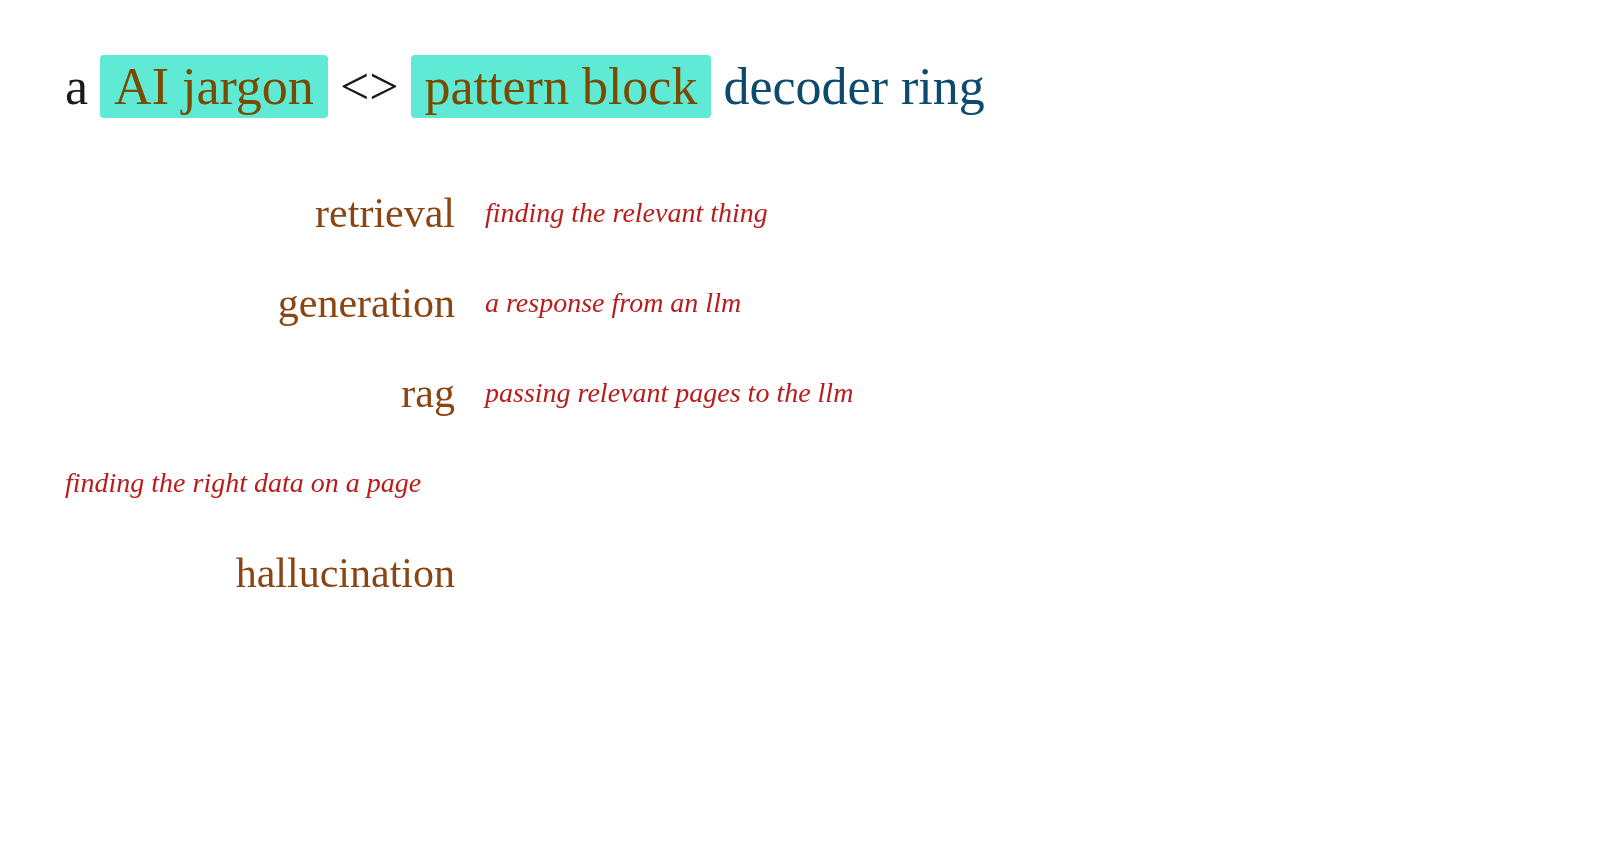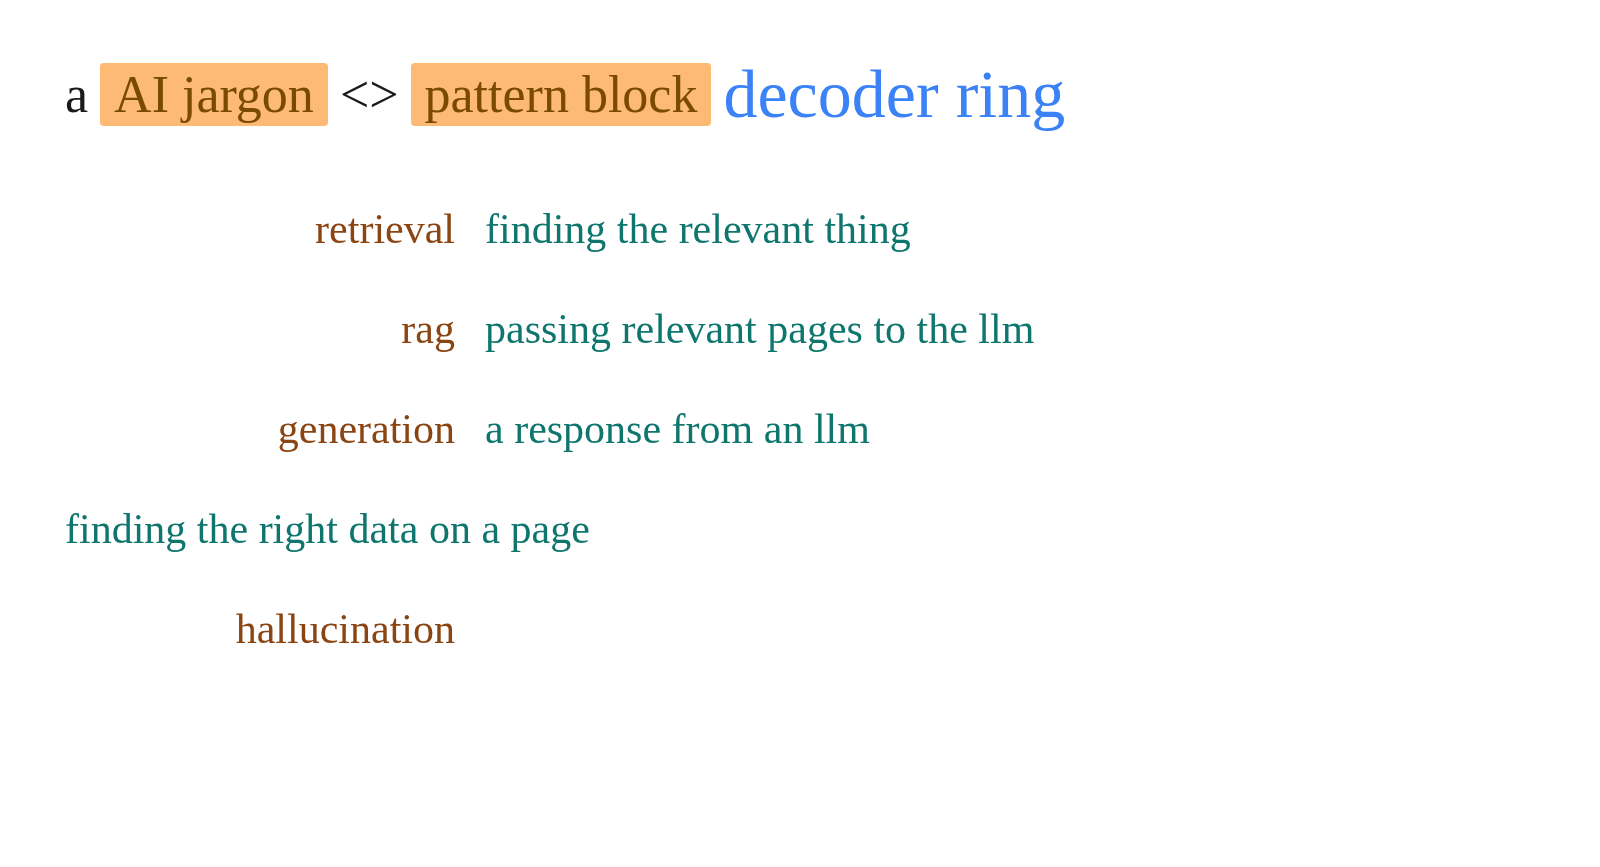--- a/index.html
+++ b/index.html
@@ -34,42 +34,41 @@
       margin-bottom: 30px;
       flex-shrink: 0;
     }
 
     .header-prefix {
       font-size: 52px;
       color: #1a1a1a;
     }
 
     .highlight-box {
-      background-color: #fdba74;
+      background-color: #5eead4;
       padding: 2px 14px;
       border-radius: 4px;
       font-size: 52px;
       color: #7a4a00;
       display: inline-block;
     }
 
     .separator {
       font-size: 52px;
       color: #1a1a1a;
     }
 
     .header-suffix {
-      font-size: 68px;
-      color: #3b82f6;
+      font-size: 52px;
+      color: #0c4a6e;
     }
 
     .terms-container {
       display: flex;
       flex-direction: column;
-      gap: 10px;
       margin-top: 20px;
       flex: 1;
     }
 
     .term-row {
       display: flex;
       align-items: baseline;
       gap: 0;
       min-height: 90px;
       align-items: center;
@@ -78,23 +77,24 @@
     .term-label {
       font-size: 42px;
       color: #8b4513;
       text-align: right;
       min-width: 420px;
       padding-right: 30px;
       flex-shrink: 0;
     }
 
     .term-definition {
-      font-size: 42px;
-      color: #0f766e;
+      font-size: 28px;
+      color: #b91c1c;
       flex: 1;
+      font-style: italic;
     }
   </style>
 </head>
 <body>
 
 <div class="page-container">
 
   <div class="header-line">
     <span class="header-prefix">a</span>
     <span class="highlight-box">AI jargon</span>
@@ -104,27 +104,27 @@
   </div>
 
   <div class="terms-container">
 
     <div class="term-row">
       <span class="term-label">retrieval</span>
       <span class="term-definition">finding the relevant thing</span>
     </div>
 
     <div class="term-row">
-      <span class="term-label">rag</span>
-      <span class="term-definition">passing relevant pages to the llm</span>
+      <span class="term-label">generation</span>
+      <span class="term-definition">a response from an llm</span>
     </div>
 
     <div class="term-row">
-      <span class="term-label">generation</span>
-      <span class="term-definition">a response from an llm</span>
+      <span class="term-label">rag</span>
+      <span class="term-definition">passing relevant pages to the llm</span>
     </div>
 
     <div class="term-row">
       <span class="term-definition">finding the right data on a page</span>
     </div>
 
     <div class="term-row">
       <span class="term-label">hallucination</span>
     </div>
 

